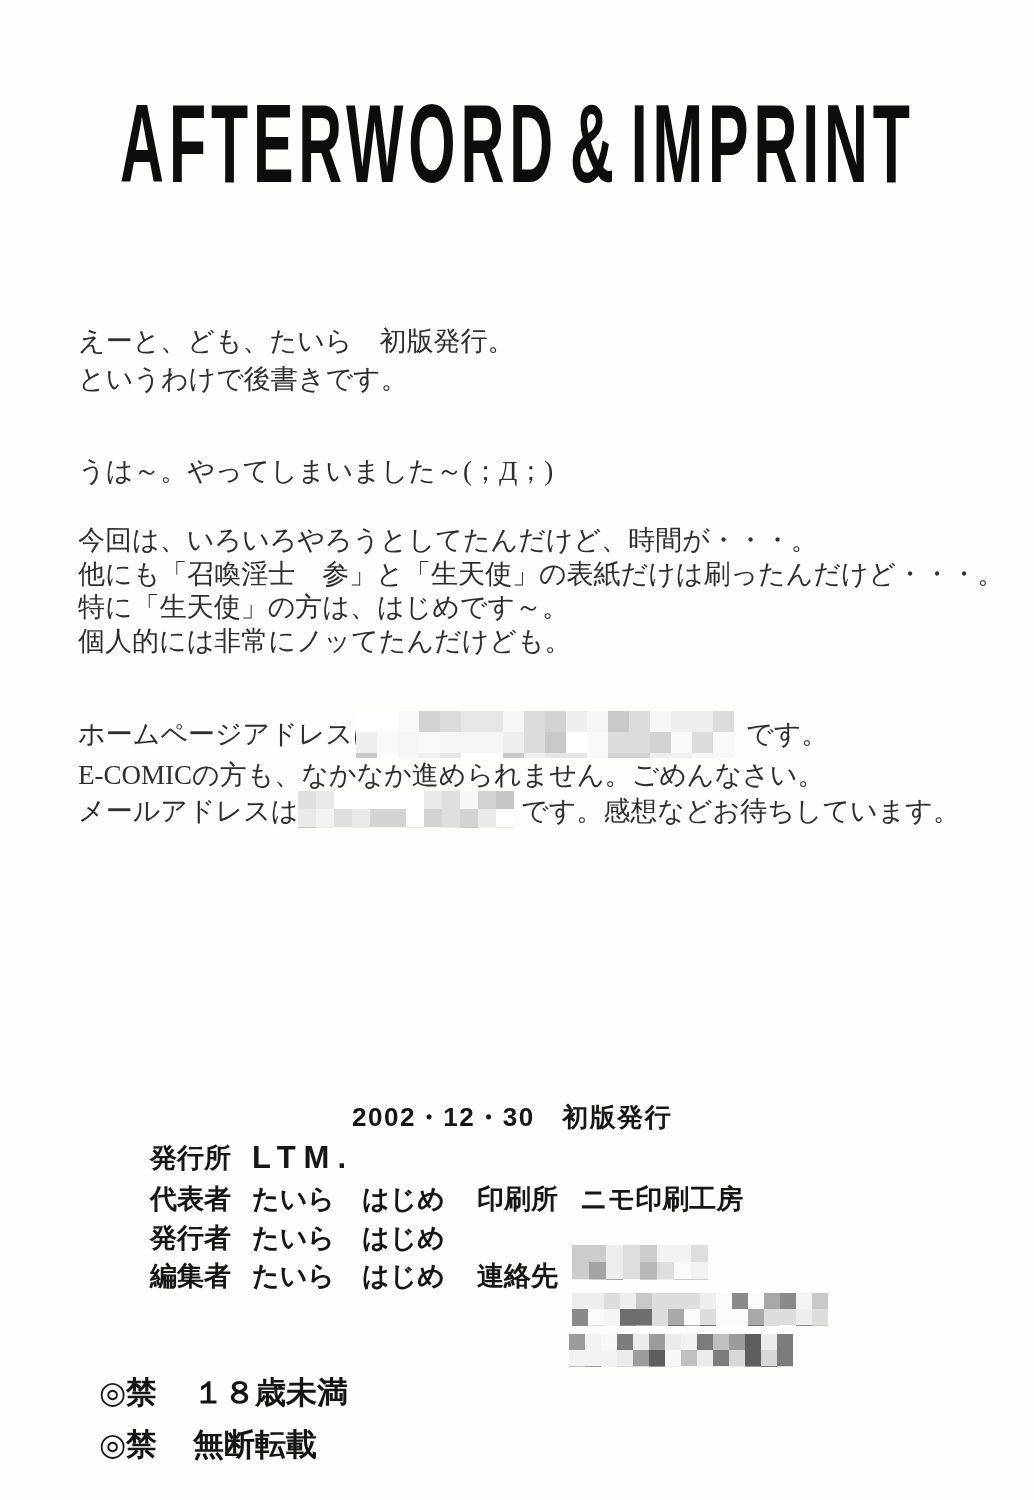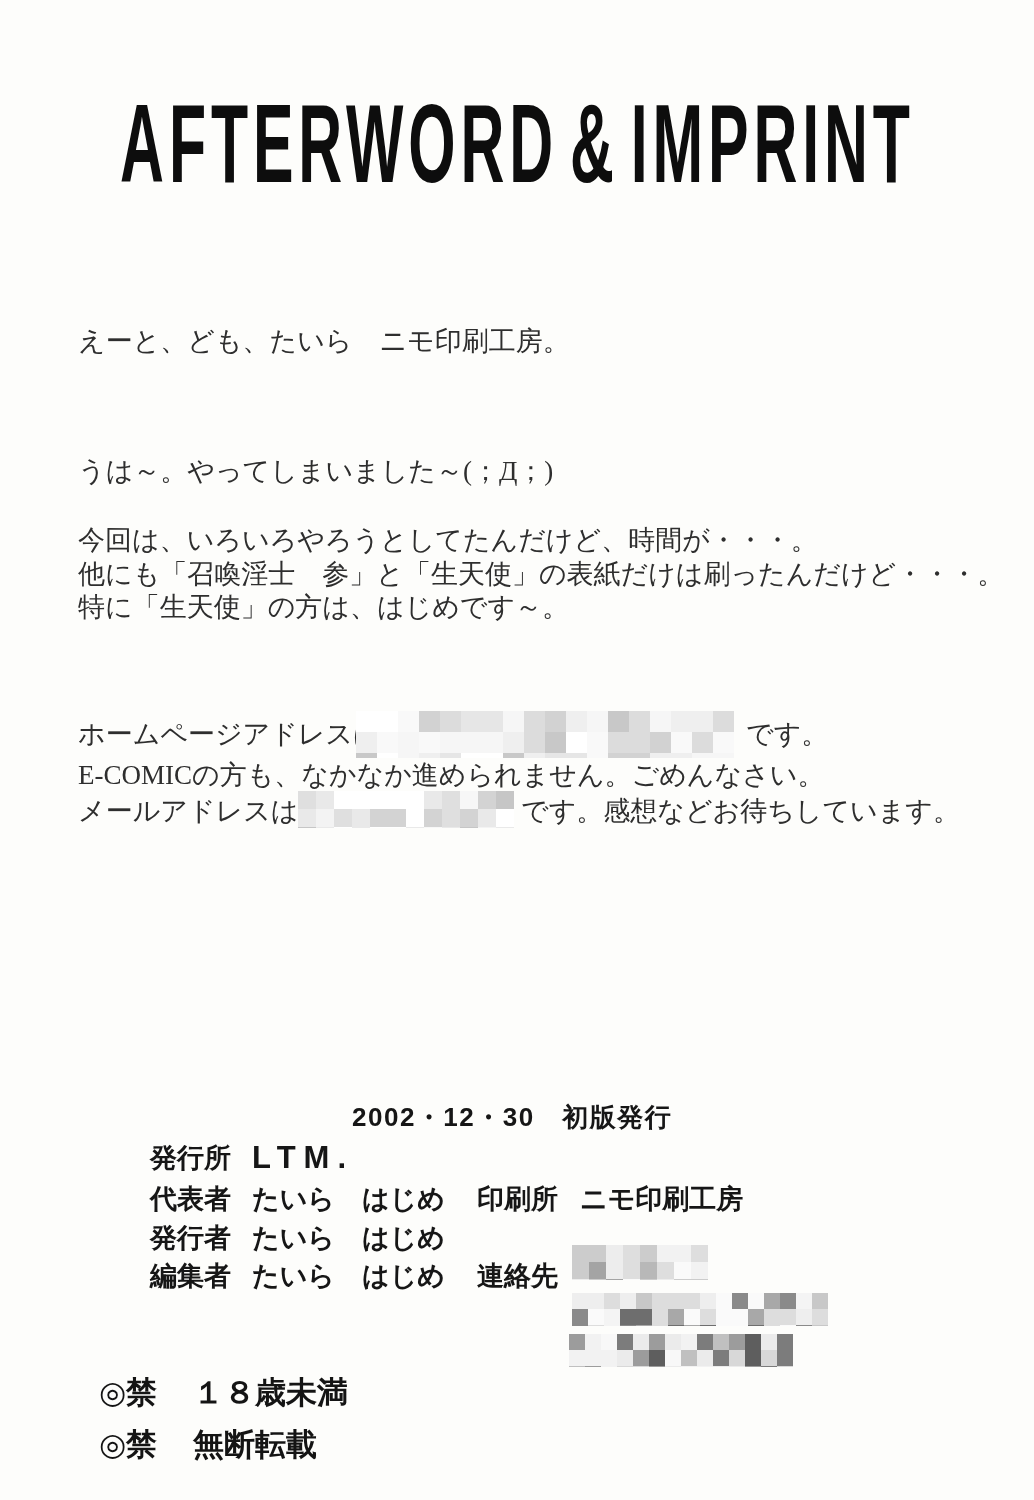--- a/index.html
+++ b/index.html
@@ -68,31 +68,33 @@
 </head>
 <body>
 
 <div class="page">
 
   <div class="main-title">
     <span class="title-inner">AFTERWORD &amp; IMPRINT</span>
   </div>
 
   <div class="para" style="top:322px">
-    <div class="line">えーと、ども、たいら　ニモ印刷工房。</div>
+    <div class="line">えーと、ども、たいら　初版発行。</div>
+    <div class="line">というわけで後書きです。</div>
   </div>
 
   <div class="para" style="top:452px">
     <div class="line">うは～。やってしまいました～(；Д；)</div>
   </div>
 
   <div class="para para3" style="top:524px">
     <div class="line">今回は、いろいろやろうとしてたんだけど、時間が・・・。</div>
     <div class="line">他にも「召喚淫士　参」と「生天使」の表紙だけは刷ったんだけど・・・。</div>
     <div class="line">特に「生天使」の方は、はじめです～。</div>
+    <div class="line">個人的には非常にノッてたんだけども。</div>
   </div>
 
   <div class="abs-frag" style="left:78px;top:716px"><span>ホームページアドレスは</span><span>l</span></div>
   <div class="abs-frag" style="left:746px;top:716px">です。</div>
 
   <div class="abs-frag" style="left:78px;top:757px">E-COMICの方も、なかなか進められません。ごめんなさい。</div>
 
   <div class="abs-frag" style="left:78px;top:793px">メールアドレスは、</div>
   <div class="abs-frag" style="left:521px;top:793px">です。感想などお待ちしています。</div>
 

